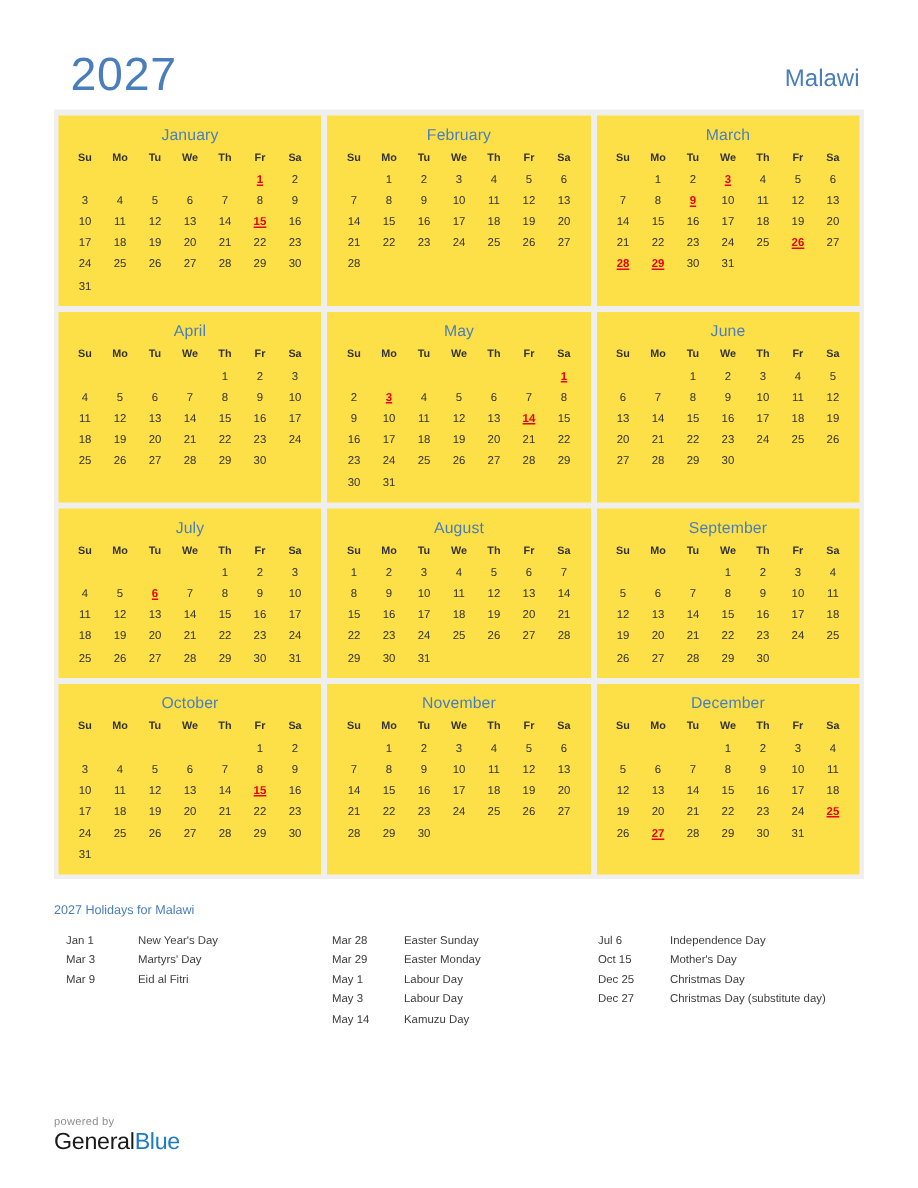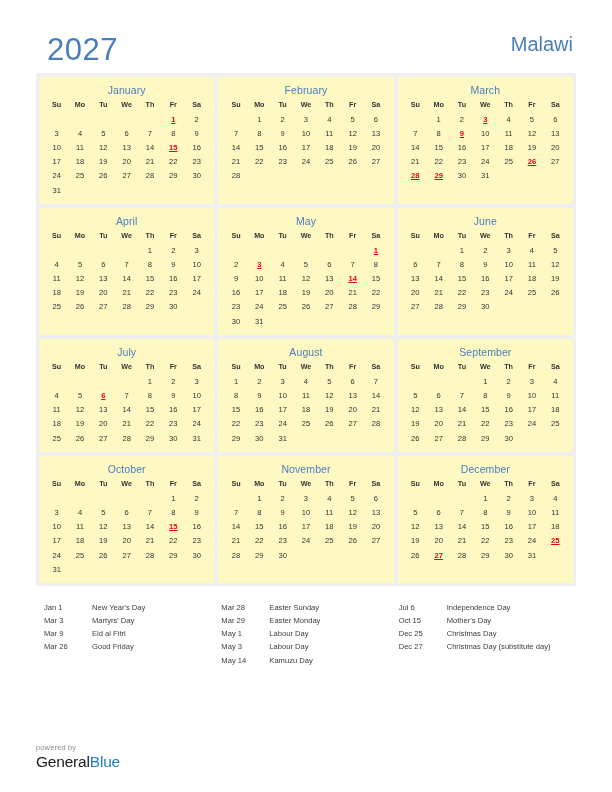--- a/index.html
+++ b/index.html
@@ -17,33 +17,34 @@
   .page {
     position: relative;
     width: 612px;
     height: 792px;
     box-sizing: border-box;
   }
 
   
   .header {
     display: flex;
+    align-items: flex-end;
     justify-content: space-between;
     padding: 34px 39px 8px 47px;
     box-sizing: border-box;
   }
   .year-title {
     font-size: 31px;
     color: #4a7ebb;
     font-weight: 400;
     letter-spacing: 0.5px;
     line-height: 1;
   }
   .country-title {
-    font-size: 20px;
+    font-size: 16px;
     color: #4a7ebb;
     font-weight: 400;
     line-height: 1;
     padding-bottom: 4px;
   }
 
   
   .calendar-band {
     background: #efefef;
     margin: 0 36px;
@@ -51,21 +52,21 @@
     box-sizing: border-box;
   }
   .months-grid {
     display: grid;
     grid-template-columns: repeat(3, 1fr);
     gap: 4px 4px;
     padding: 3px 3px;
     box-sizing: border-box;
   }
   .month-card {
-    background: #fef9c3;
+    background: #fde047;
     padding: 6px 6px 7px 6px;
     box-sizing: border-box;
   }
   .month-name {
     text-align: center;
     color: #4a7ebb;
     font-size: 10.5px;
     font-weight: 400;
     padding: 1px 0 3px 0;
     letter-spacing: 0.1px;
@@ -946,37 +947,34 @@
                 <td>31</td>
                 <td class="empty"></td>
               </tr>
             </tbody>
           </table>
         </div>
       </div>
   </div>
 
   <div class="holidays-section">
+    <div class="holidays-title">2027 Holidays for Malawi</div>
     <div class="holidays-cols" id="holidays-cols">
         <div class="holiday-col">
           <div class="holiday-row">
             <span class="holiday-date">Jan 1</span>
             <span class="holiday-name">New Year's Day</span>
           </div>
           <div class="holiday-row">
             <span class="holiday-date">Mar 3</span>
             <span class="holiday-name">Martyrs' Day</span>
           </div>
           <div class="holiday-row">
             <span class="holiday-date">Mar 9</span>
             <span class="holiday-name">Eid al Fitri</span>
-          </div>
-          <div class="holiday-row">
-            <span class="holiday-date">Mar 26</span>
-            <span class="holiday-name">Good Friday</span>
           </div>
         </div>
         <div class="holiday-col">
           <div class="holiday-row">
             <span class="holiday-date">Mar 28</span>
             <span class="holiday-name">Easter Sunday</span>
           </div>
           <div class="holiday-row">
             <span class="holiday-date">Mar 29</span>
             <span class="holiday-name">Easter Monday</span>

